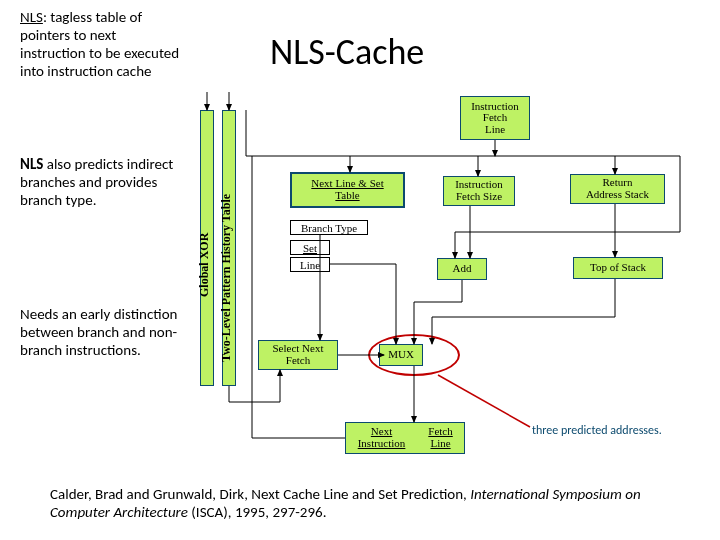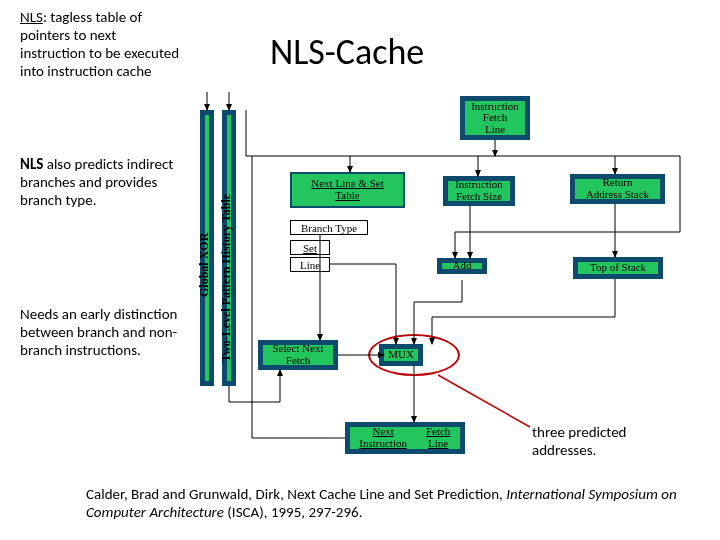--- a/index.html
+++ b/index.html
@@ -1,24 +1,24 @@
 <!DOCTYPE html>
 <html><head>
 <meta charset="utf-8">
 <style>
   * { box-sizing: border-box; margin: 0; padding: 0; }
   body { width: 720px; height: 540px; font-family: Calibri, Arial, sans-serif; background: #fff; position: relative; color: #000; }
   .title { position: absolute; top: 30px; left: 270px; font-size: 36px; font-weight: 400; }
   .note { position: absolute; font-size: 15px; line-height: 1.2; margin-left: 12px; }
   .note b { font-weight: bold; }
-  .annot { position: absolute; font-size: 15px; color: #000000; line-height: 1.2; }
-  .citation { position: absolute; font-size: 15px; line-height: 1.25; left: 50px; right: 40px; bottom: 18px; margin-left: 36px; }
+  .annot { position: absolute; font-size: 12px; color: #0c4a6e; line-height: 1.2; }
+  .citation { position: absolute; font-size: 15px; line-height: 1.25; left: 50px; right: 40px; bottom: 18px; }
   .citation .it { font-style: italic; }
   .diagram { position: absolute; left: 200px; top: 92px; width: 490px; height: 365px; font-family: "Times New Roman", serif; font-size: 11px; }
-  .box { position: absolute; border: 5px solid #0c4a6e; background: #22c55e; text-align: center; display: flex; align-items: center; justify-content: center; line-height: 1.05; }
+  .box { position: absolute; border: 1px solid #0c4a6e; background: #bef264; text-align: center; display: flex; align-items: center; justify-content: center; line-height: 1.05; }
   .box.thick { border-width: 2px; text-align: right; }
   .vlabel { position: absolute; transform: rotate(-90deg); transform-origin: left top; font-size: 12px; font-weight: bold; }
   svg.wires { position: absolute; left: 0; top: 0; width: 490px; height: 365px; }
   .ellipse { position: absolute; border: 2px solid #C00000; border-radius: 50%; }
   .small-box { position: absolute; border: 1px solid #000; background: #fff; text-align: center; font-size: 11px; padding: 1px 2px; }
 </style>
 </head>
 <body>
 
 <div class="title">NLS-Cache</div>
@@ -56,21 +56,21 @@
   </div>
   <div class="box" style="left:243px; top:84px; width:72px; height:30px; white-space:pre">Instruction
 Fetch Size</div>
   <div class="box" style="left:370px; top:82px; width:95px; height:30px; white-space:pre">Return
 Address Stack</div>
 
   <div class="small-box" style="left:90px; top:128px; width:78px; height:15px">Branch Type</div>
   <div class="small-box" style="left:90px; top:148px; width:40px; height:15px; text-decoration:underline">Set</div>
   <div class="small-box" style="left:90px; top:165px; width:40px; height:15px">Line</div>
 
-  <div class="box" style="left:237px; top:166px; width:50px; height:16px">Add</div>
+  <div class="box" style="left:237px; top:166px; width:50px; height:22px">Add</div>
   <div class="box" style="left:373px; top:165px; width:90px; height:22px">Top of Stack</div>
 
   <div class="box" style="left:58px; top:248px; width:80px; height:30px; white-space:pre">Select Next
 Fetch</div>
   <div class="box" style="left:179px; top:252px; width:44px; height:22px">MUX</div>
 
   <div class="box" style="left:145px; top:330px; width:120px; height:32px; flex-direction:row">
     <div style="text-decoration:underline">Next Instruction</div>
     <div style="text-decoration:underline">Fetch Line</div>
   </div>

